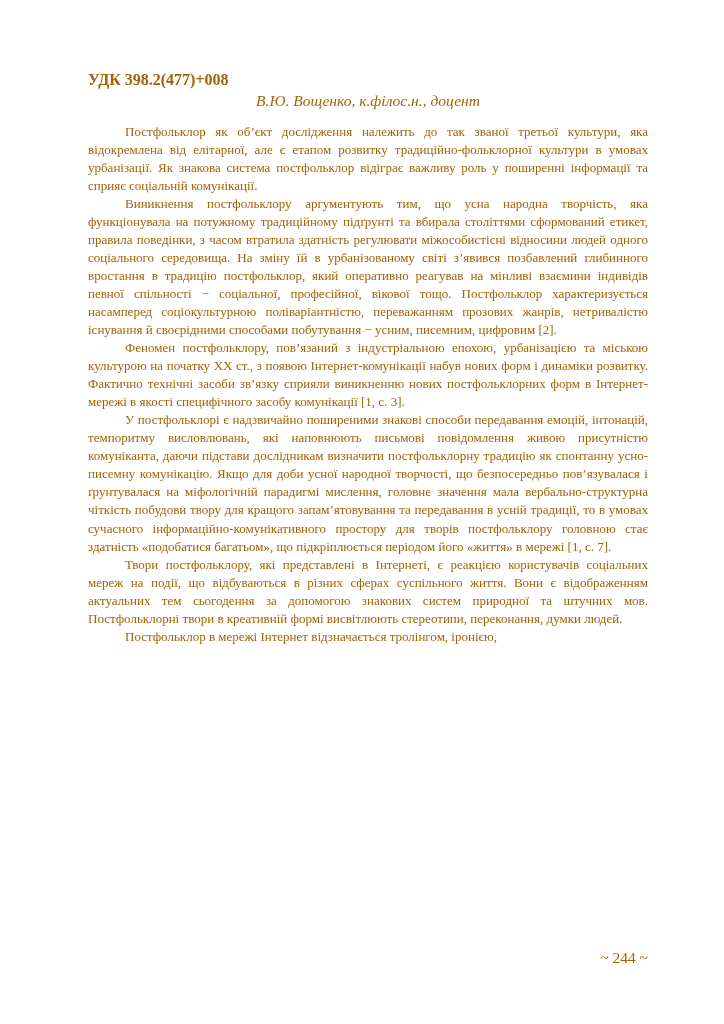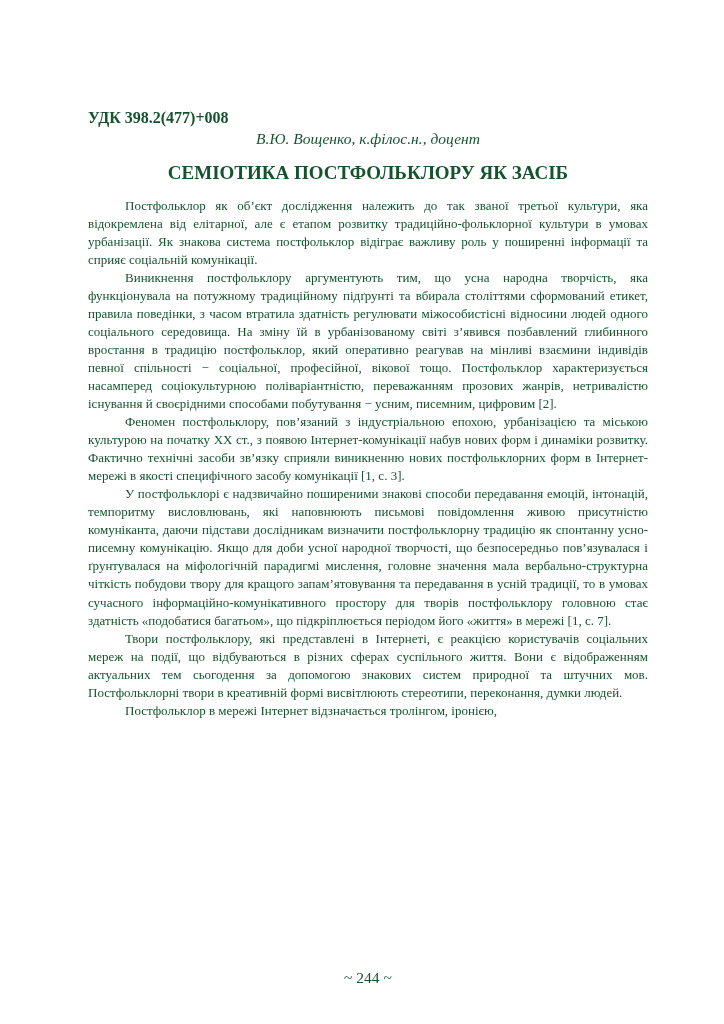--- a/index.html
+++ b/index.html
@@ -5,24 +5,24 @@
   html, body {
     margin: 0;
     padding: 0;
     background: #ffffff;
   }
   .page {
     position: relative;
     width: 724px;
     height: 1024px;
     background: #ffffff;
-    color: #14532d;
+    color: #a16207;
     font-family: "Liberation Serif", "DejaVu Serif", serif;
     box-sizing: border-box;
-    padding: 108px 76px 0 88px;
+    padding: 70px 76px 0 88px;
     overflow: hidden;
   }
   .udc {
     font-size: 16px;
     font-weight: bold;
     line-height: 19px;
     text-align: left;
   }
   .author-block {
     margin-top: 3px;
@@ -46,39 +46,38 @@
   }
   .body-text p {
     margin: 0;
     padding: 0;
     text-indent: 37px;
   }
   .page-footer {
     position: absolute;
     left: 88px;
     right: 76px;
-    top: 968px;
-    text-align: center;
+    top: 948px;
+    text-align: right;
     font-size: 15.5px;
     line-height: 19px;
   }
 </style>
 </head>
 <body>
 
 <div class="page">
 
   <div class="udc">УДК 398.2(477)+008</div>
 
   <div class="author-block">
     <div>В.Ю. Вощенко, к.філос.н., доцент</div>
   </div>
 
   <h1 class="paper-title" style="margin-bottom:0;">
-    <div>СЕМІОТИКА ПОСТФОЛЬКЛОРУ ЯК ЗАСІБ</div>
   </h1>
 
   <div class="body-text">
     <p>Постфольклор як об’єкт дослідження належить до так званої третьої культури, яка відокремлена від елітарної, але є етапом розвитку традиційно-фольклорної культури в умовах урбанізації. Як знакова система постфольклор відіграє важливу роль у поширенні інформації та сприяє соціальній комунікації.</p>
     <p>Виникнення постфольклору аргументують тим, що усна народна творчість, яка функціонувала на потужному традиційному підґрунті та вбирала століттями сформований етикет, правила поведінки, з часом втратила здатність регулювати міжособистісні відносини людей одного соціального середовища. На зміну їй в урбанізованому світі з’явився позбавлений глибинного вростання в традицію постфольклор, який оперативно реагував на мінливі взаємини індивідів певної спільності − соціальної, професійної, вікової тощо. Постфольклор характеризується насамперед соціокультурною поліваріантністю, переважанням прозових жанрів, нетривалістю існування й своєрідними способами побутування − усним, писемним, цифровим [2].</p>
     <p>Феномен постфольклору, пов’язаний з індустріальною епохою, урбанізацією та міською культурою на початку ХХ ст., з появою Інтернет-комунікації набув нових форм і динаміки розвитку. Фактично технічні засоби зв’язку сприяли виникненню нових постфольклорних форм в Інтернет-мережі в якості специфічного засобу комунікації [1, с. 3].</p>
     <p>У постфольклорі є надзвичайно поширеними знакові способи передавання емоцій, інтонацій, темпоритму висловлювань, які наповнюють письмові повідомлення живою присутністю комуніканта, даючи підстави дослідникам визначити постфольклорну традицію як спонтанну усно-писемну комунікацію. Якщо для доби усної народної творчості, що безпосередньо пов’язувалася і ґрунтувалася на міфологічній парадигмі мислення, головне значення мала вербально-структурна чіткість побудови твору для кращого запам’ятовування та передавання в усній традиції, то в умовах сучасного інформаційно-комунікативного простору для творів постфольклору головною стає здатність «подобатися багатьом», що підкріплюється періодом його «життя» в мережі [1, с. 7].</p>
     <p>Твори постфольклору, які представлені в Інтернеті, є реакцією користувачів соціальних мереж на події, що відбуваються в різних сферах суспільного життя. Вони є відображенням актуальних тем сьогодення за допомогою знакових систем природної та штучних мов. Постфольклорні твори в креативній формі висвітлюють стереотипи, переконання, думки людей.</p>
     <p>Постфольклор в мережі Інтернет відзначається тролінгом, іронією,</p>
   </div>

